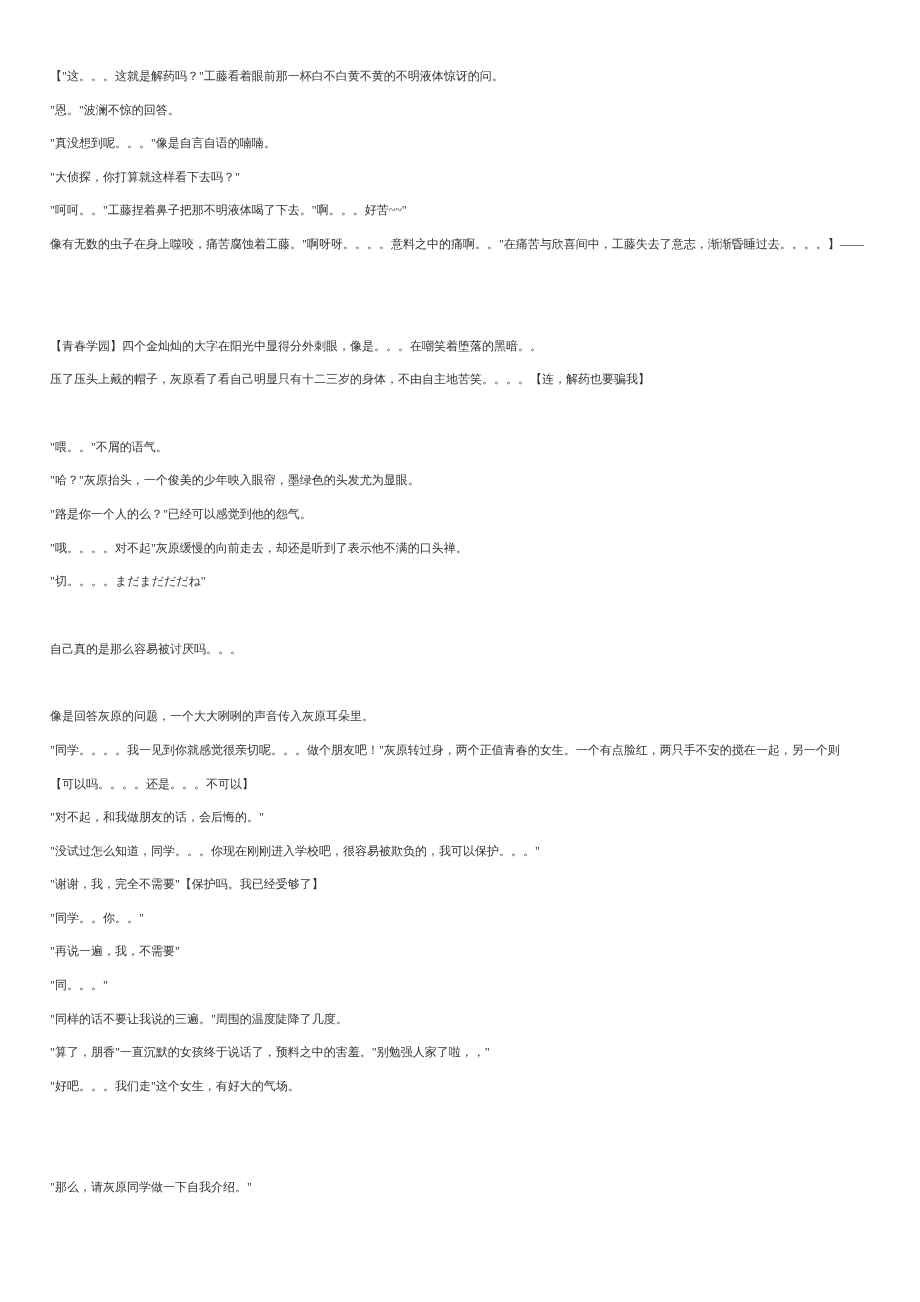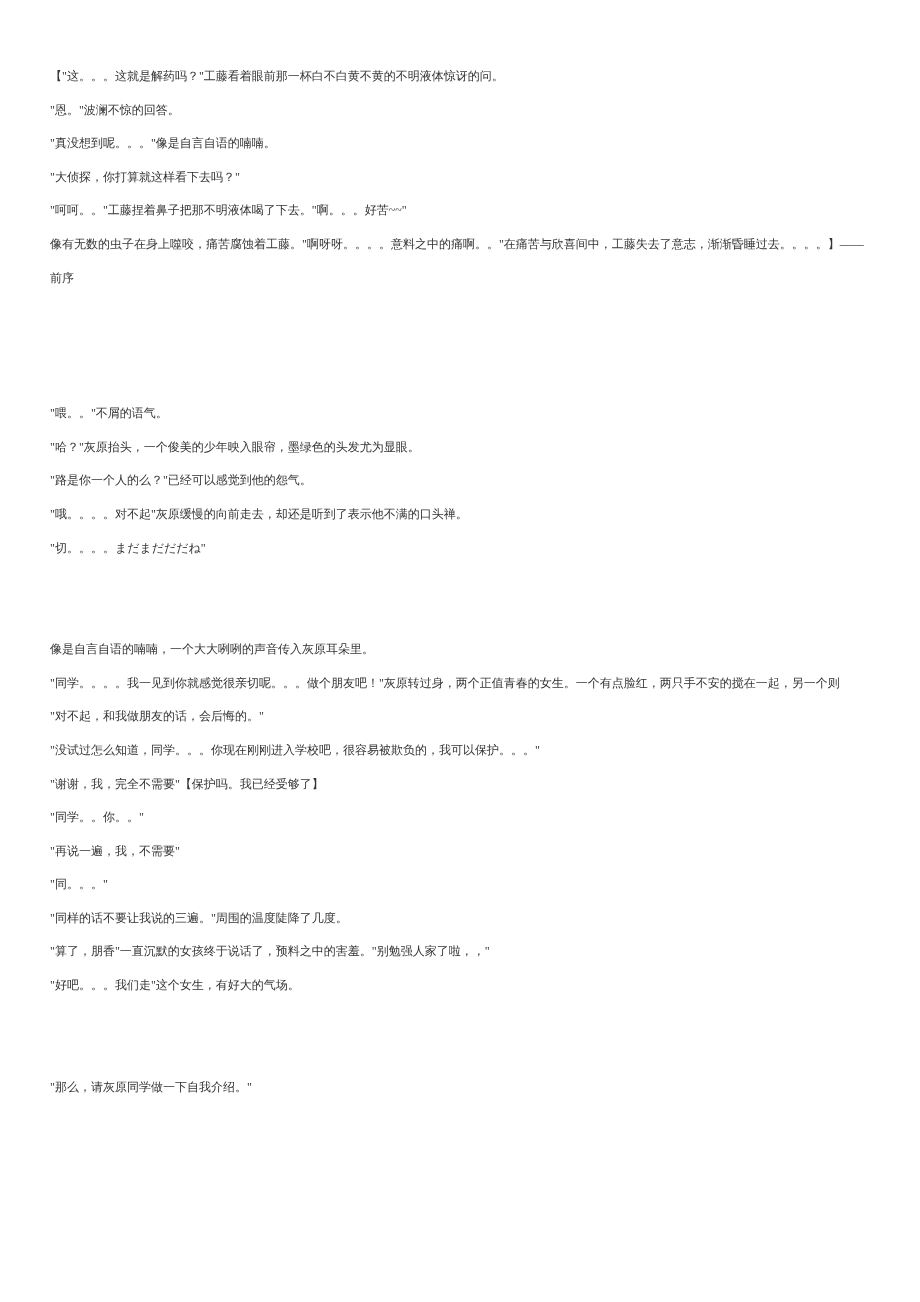--- a/index.html
+++ b/index.html
@@ -26,33 +26,36 @@
 </head>
 <body>
 
 <div id="content">
     <p class="para">【"这。。。这就是解药吗？"工藤看着眼前那一杯白不白黄不黄的不明液体惊讶的问。</p>
     <p class="para">"恩。"波澜不惊的回答。</p>
     <p class="para">"真没想到呢。。。"像是自言自语的喃喃。</p>
     <p class="para">"大侦探，你打算就这样看下去吗？"</p>
     <p class="para">"呵呵。。"工藤捏着鼻子把那不明液体喝了下去。"啊。。。好苦~~"</p>
     <p class="para">像有无数的虫子在身上噬咬，痛苦腐蚀着工藤。"啊呀呀。。。。意料之中的痛啊。。"在痛苦与欣喜间中，工藤失去了意志，渐渐昏睡过去。。。。】——</p>
-    <p class="para">前序</p>
     <div class="spacer"></div>
     <div class="spacer"></div>
+    <p class="para">【青春学园】四个金灿灿的大字在阳光中显得分外刺眼，像是。。。在嘲笑着堕落的黑暗。。</p>
+    <p class="para">压了压头上戴的帽子，灰原看了看自己明显只有十二三岁的身体，不由自主地苦笑。。。。【连，解药也要骗我】</p>
     <div class="spacer"></div>
     <p class="para">"喂。。"不屑的语气。</p>
     <p class="para">"哈？"灰原抬头，一个俊美的少年映入眼帘，墨绿色的头发尤为显眼。</p>
     <p class="para">"路是你一个人的么？"已经可以感觉到他的怨气。</p>
     <p class="para">"哦。。。。对不起"灰原缓慢的向前走去，却还是听到了表示他不满的口头禅。</p>
     <p class="para">"切。。。。まだまだだだね"</p>
     <div class="spacer"></div>
+    <p class="para">自己真的是那么容易被讨厌吗。。。</p>
     <div class="spacer"></div>
-    <p class="para">像是自言自语的喃喃，一个大大咧咧的声音传入灰原耳朵里。</p>
+    <p class="para">像是回答灰原的问题，一个大大咧咧的声音传入灰原耳朵里。</p>
     <p class="para">"同学。。。。我一见到你就感觉很亲切呢。。。做个朋友吧！"灰原转过身，两个正值青春的女生。一个有点脸红，两只手不安的搅在一起，另一个则</p>
+    <p class="para">【可以吗。。。。还是。。。不可以】</p>
     <p class="para">"对不起，和我做朋友的话，会后悔的。"</p>
     <p class="para">"没试过怎么知道，同学。。。你现在刚刚进入学校吧，很容易被欺负的，我可以保护。。。"</p>
     <p class="para">"谢谢，我，完全不需要"【保护吗。我已经受够了】</p>
     <p class="para">"同学。。你。。"</p>
     <p class="para">"再说一遍，我，不需要"</p>
     <p class="para">"同。。。"</p>
     <p class="para">"同样的话不要让我说的三遍。"周围的温度陡降了几度。</p>
     <p class="para">"算了，朋香"一直沉默的女孩终于说话了，预料之中的害羞。"别勉强人家了啦，，"</p>
     <p class="para">"好吧。。。我们走"这个女生，有好大的气场。</p>
     <div class="spacer"></div>

